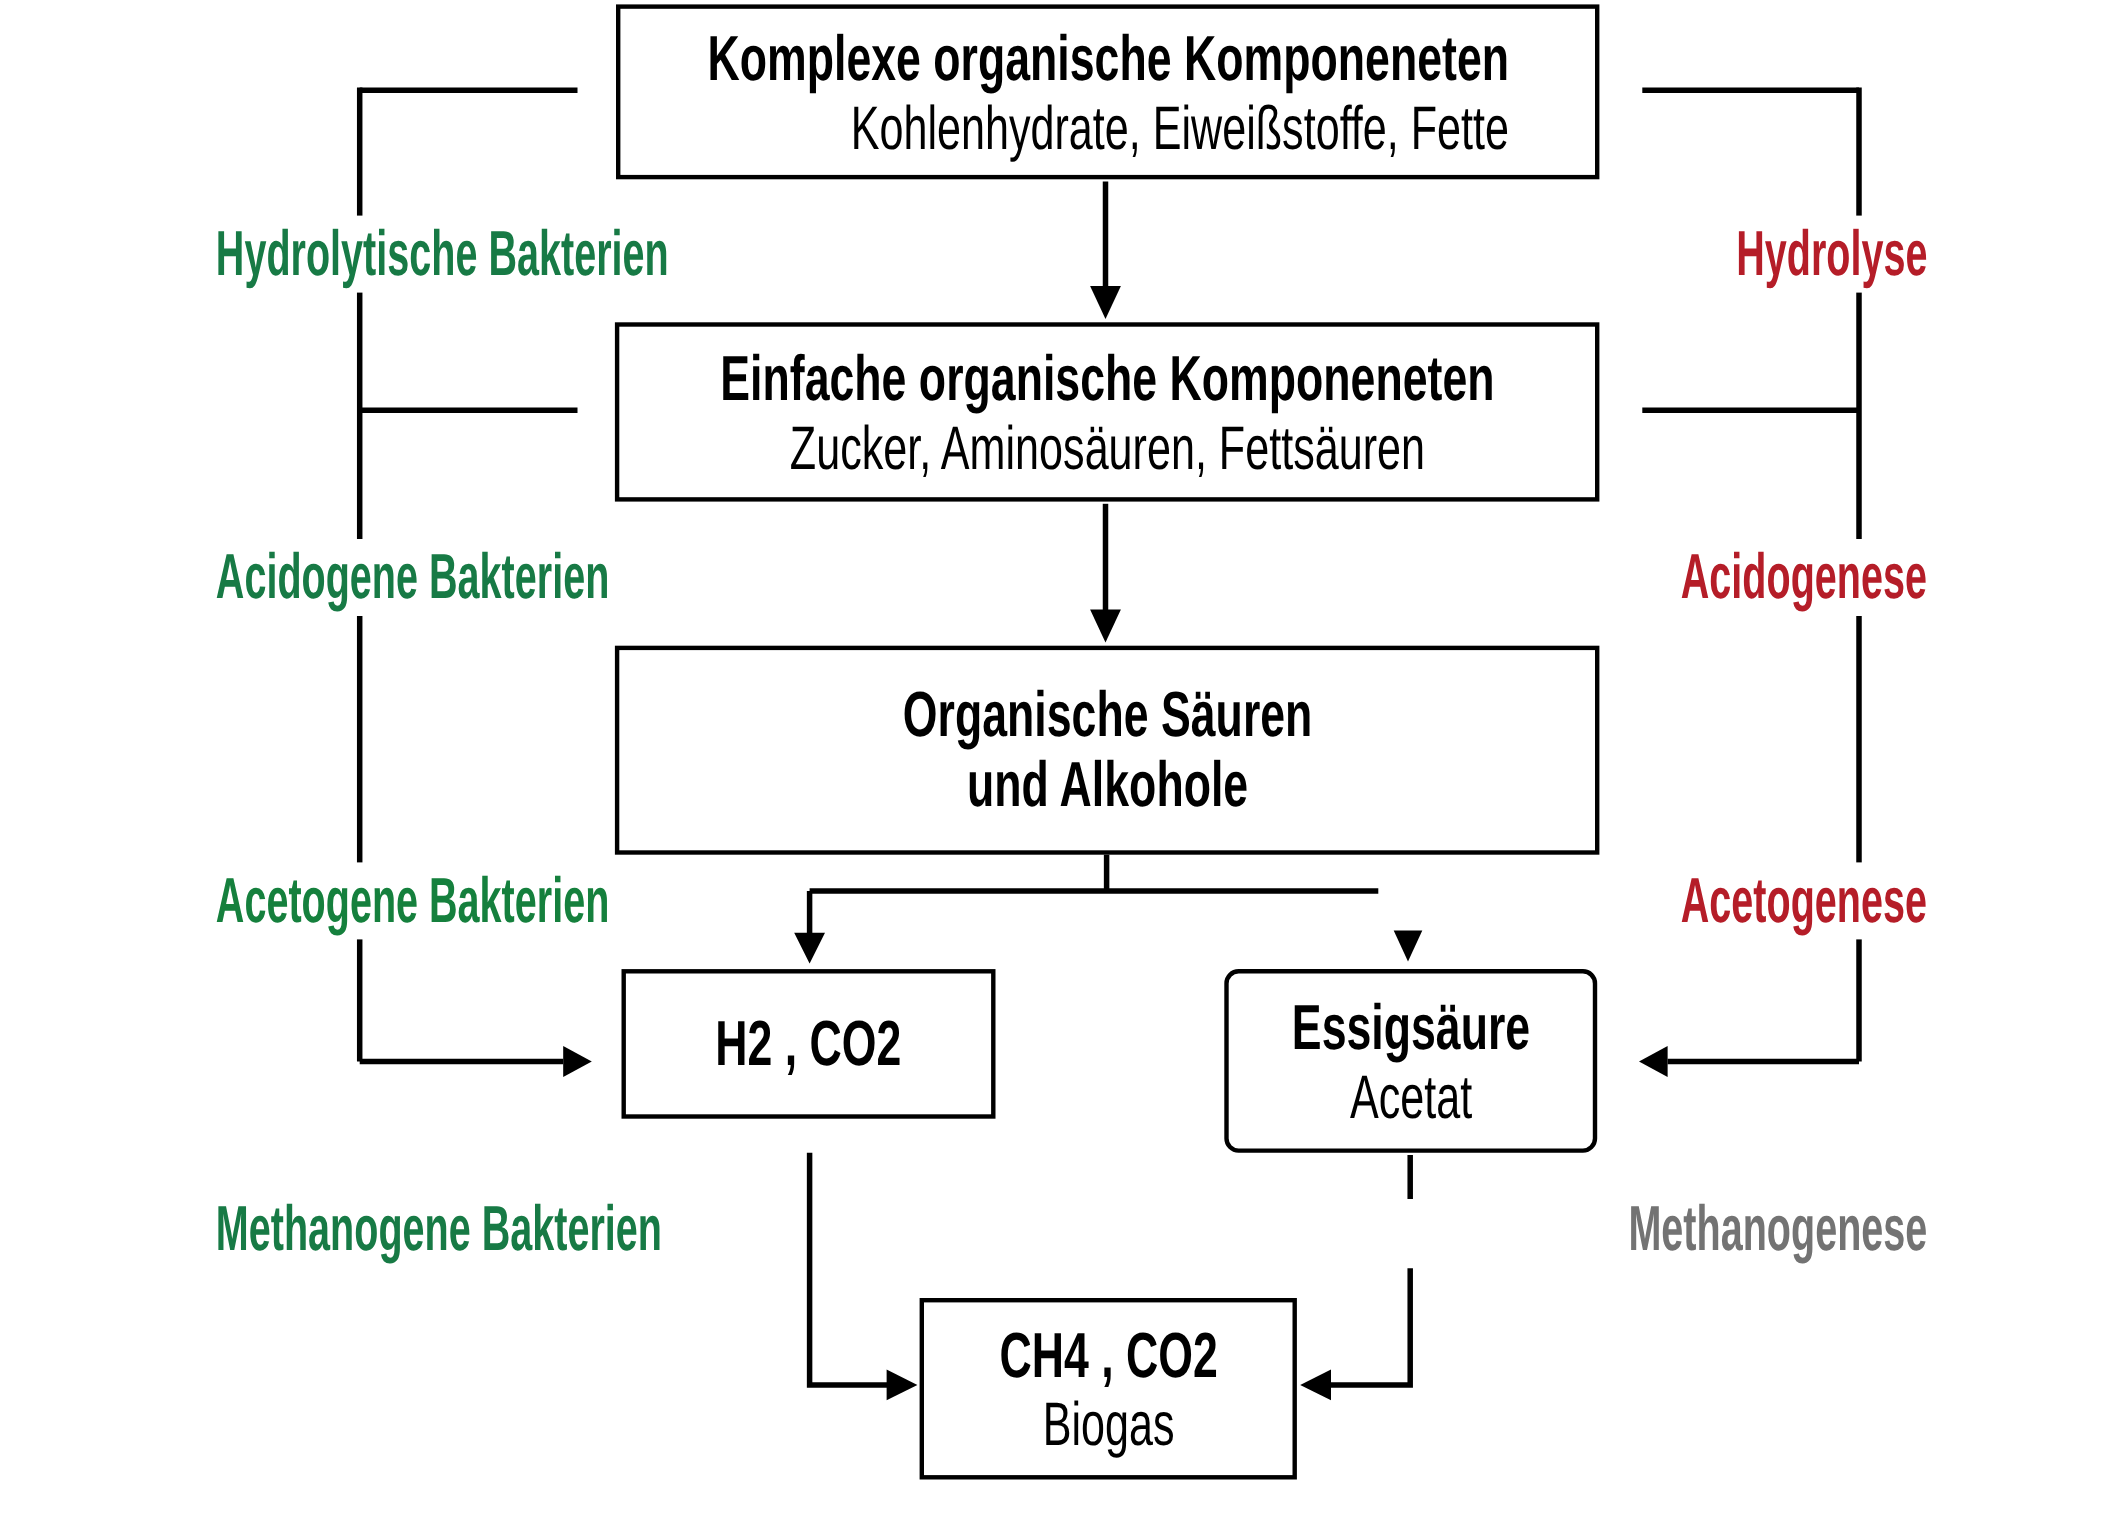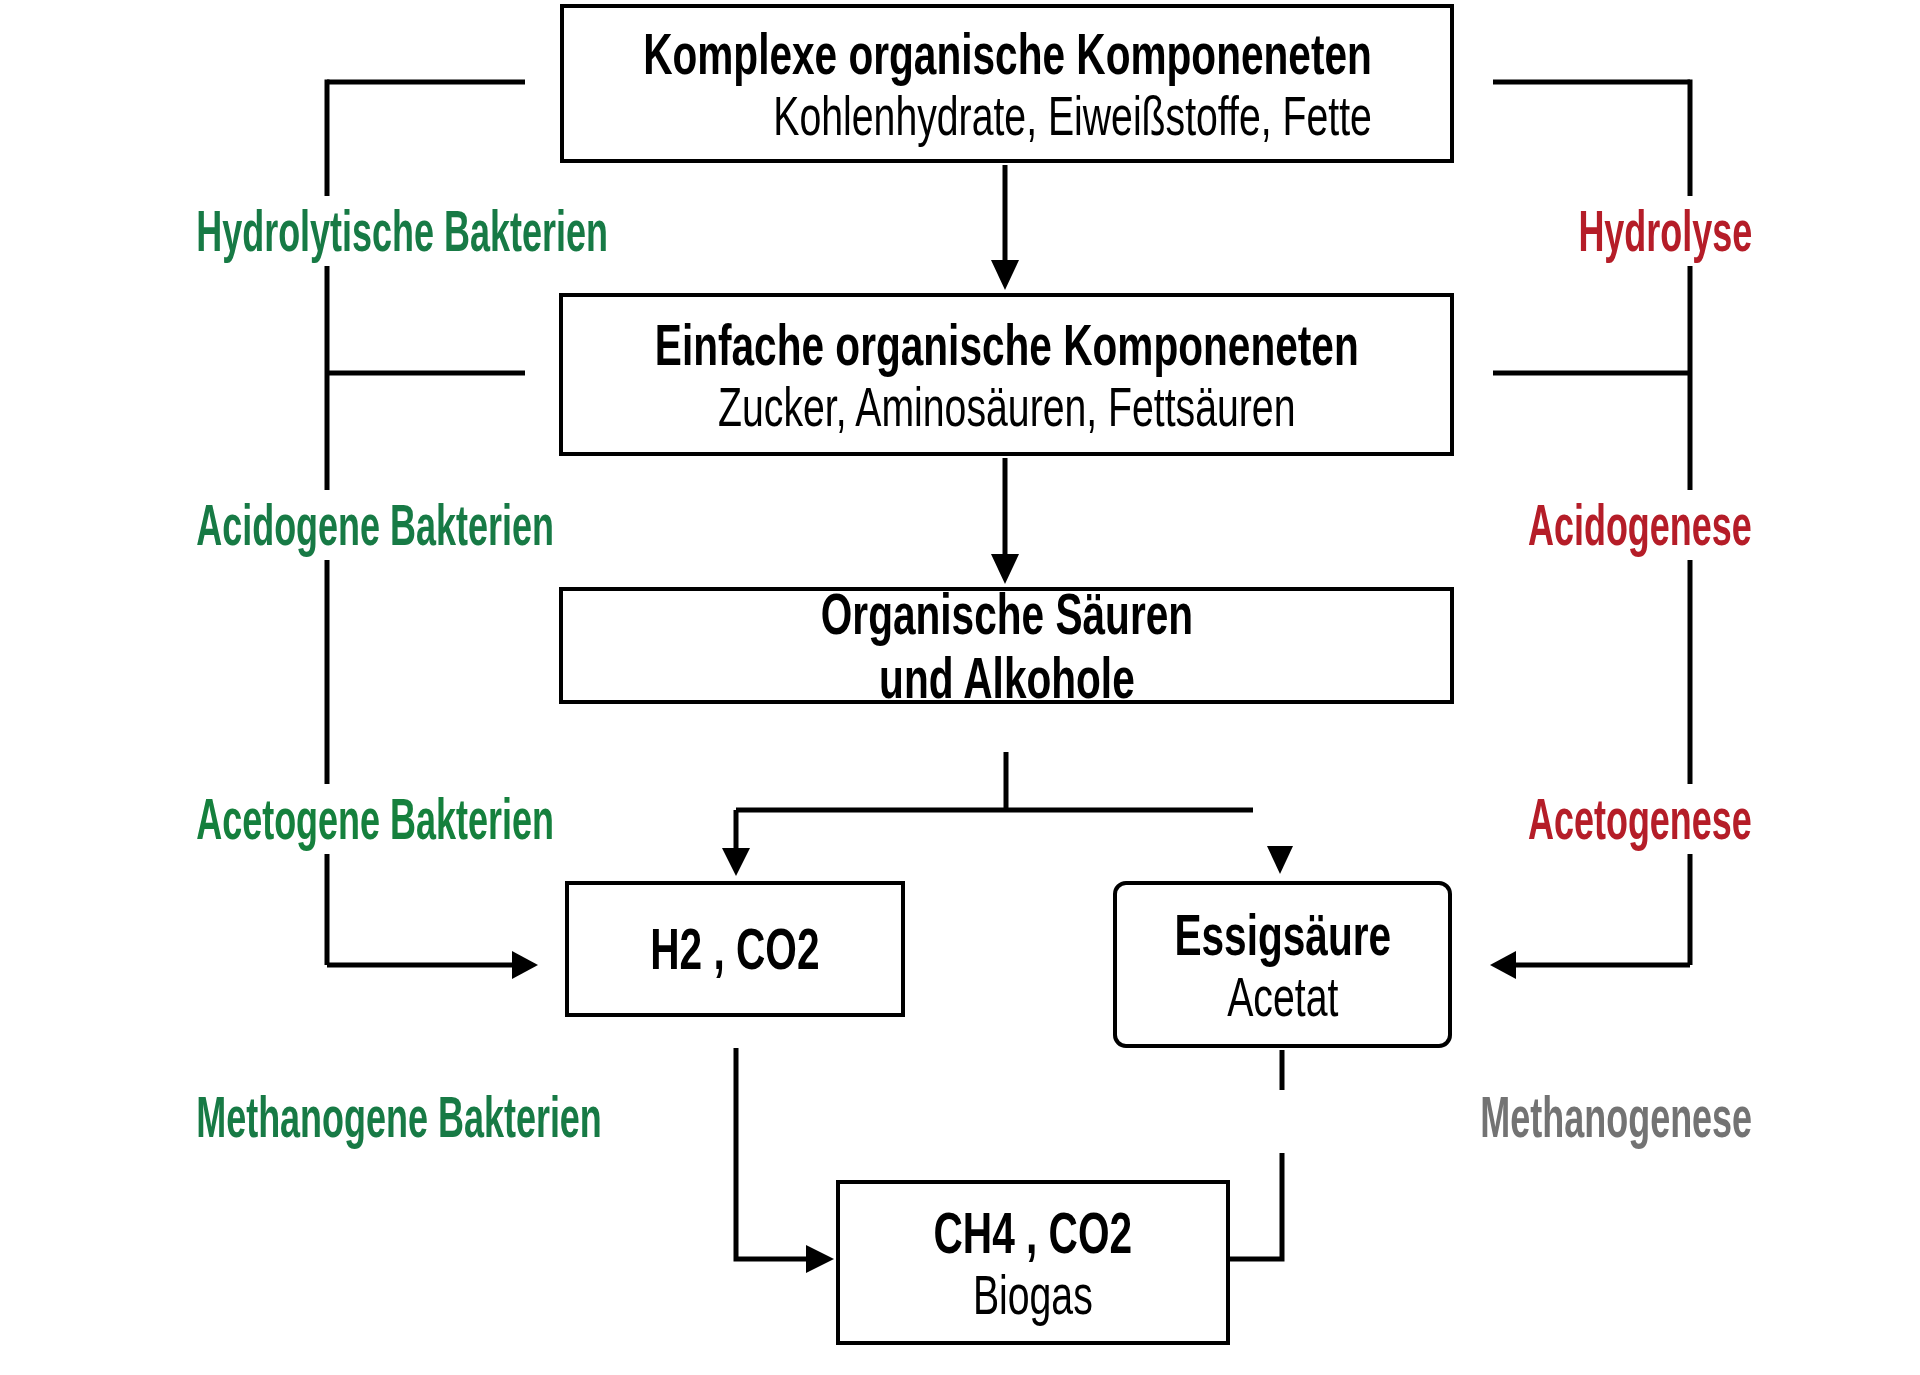--- a/index.html
+++ b/index.html
@@ -87,41 +87,41 @@
     </div>
   </div>
 
   <div class="node" style="left:559px;top:293px;width:895px;height:163px;">
     <div class="node-inner">
       <div class="box-title">Einfache organische Komponeneten</div>
       <div class="box-sub">Zucker, Aminosäuren, Fettsäuren</div>
     </div>
   </div>
 
-  <div class="node" style="left:559px;top:587px;width:895px;height:117px;">
+  <div class="node" style="left:559px;top:587px;width:895px;height:190px;">
     <div class="node-inner">
       <div class="box-title">Organische Säuren</div>
       <div class="box-title">und Alkohole</div>
     </div>
   </div>
 
   <div class="node" style="left:565px;top:881px;width:340px;height:136px;">
     <div class="node-inner">
       <div class="box-title">H2 , CO2</div>
     </div>
   </div>
 
   <div class="node" style="left:1113px;top:881px;width:339px;height:167px;border-radius:13px;">
     <div class="node-inner">
       <div class="box-title">Essigsäure</div>
       <div class="box-sub">Acetat</div>
     </div>
   </div>
 
-  <div class="node" style="left:836px;top:1180px;width:394px;height:165px;">
+  <div class="node" style="left:836px;top:1180px;width:343px;height:165px;">
     <div class="node-inner">
       <div class="box-title">CH4 , CO2</div>
       <div class="box-sub">Biogas</div>
     </div>
   </div>
 
   <div class="side-label left-label" style="left:190px;top:196px;color:#177a45;">
     <span class="lbl">Hydrolytische Bakterien</span>
   </div>
   <div class="side-label left-label" style="left:190px;top:490px;color:#177a45;">

